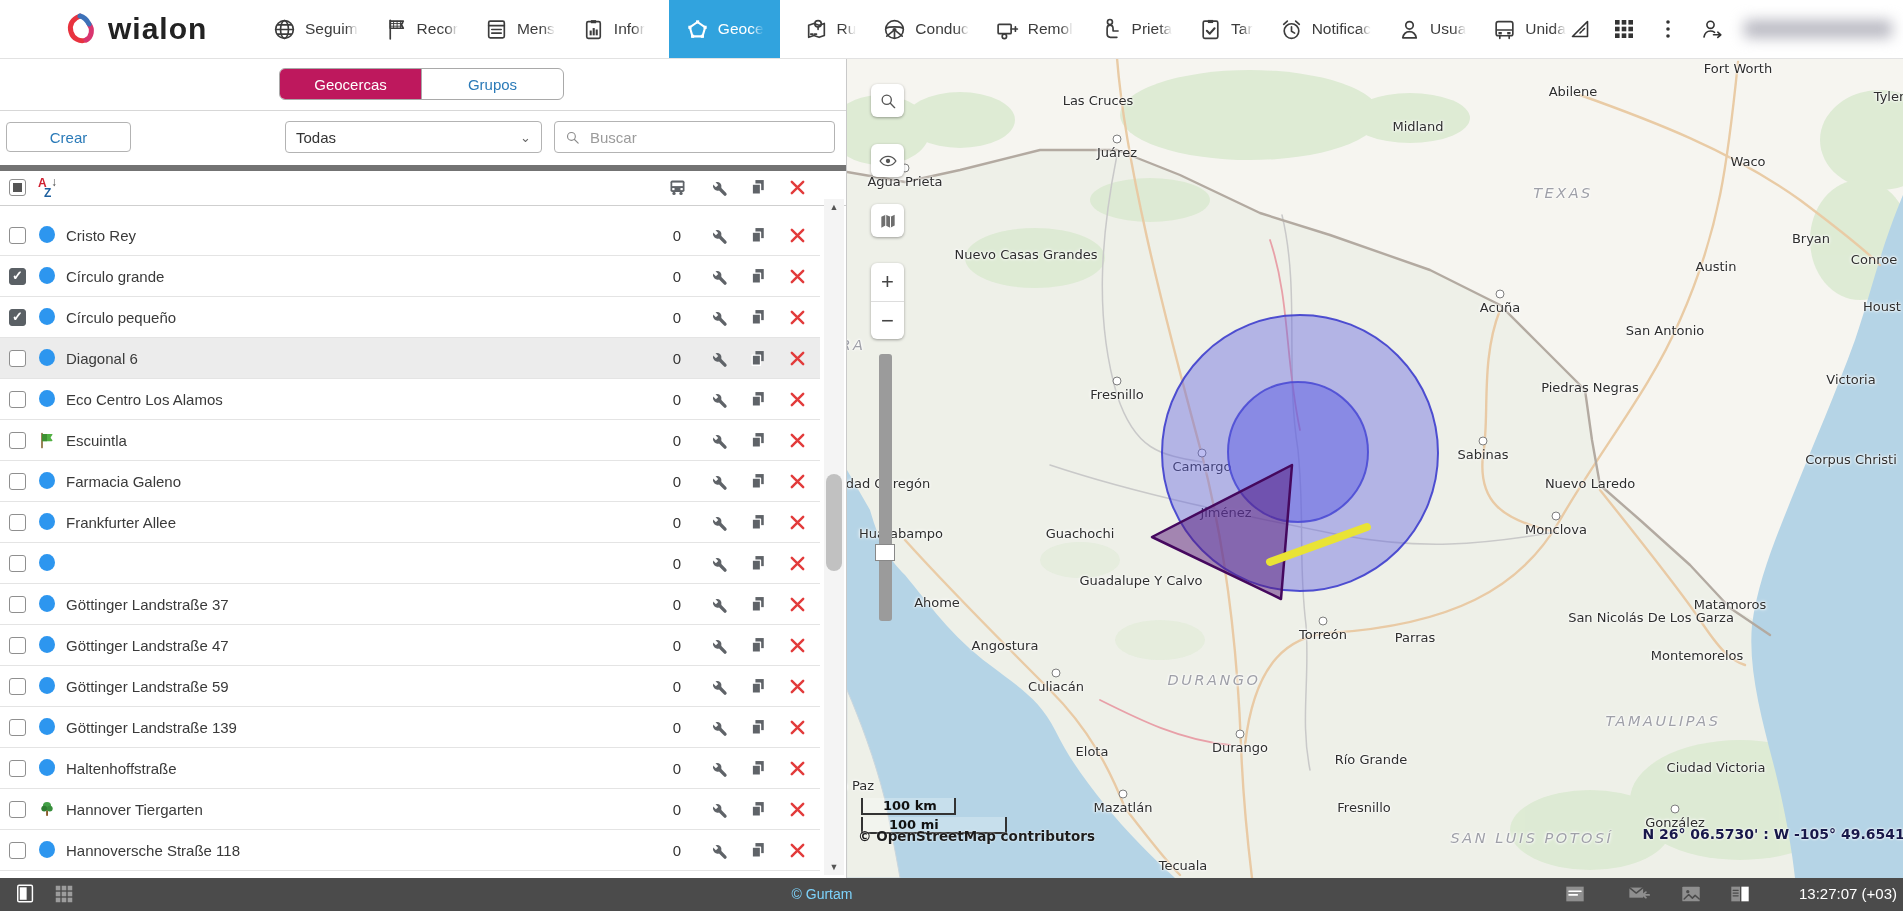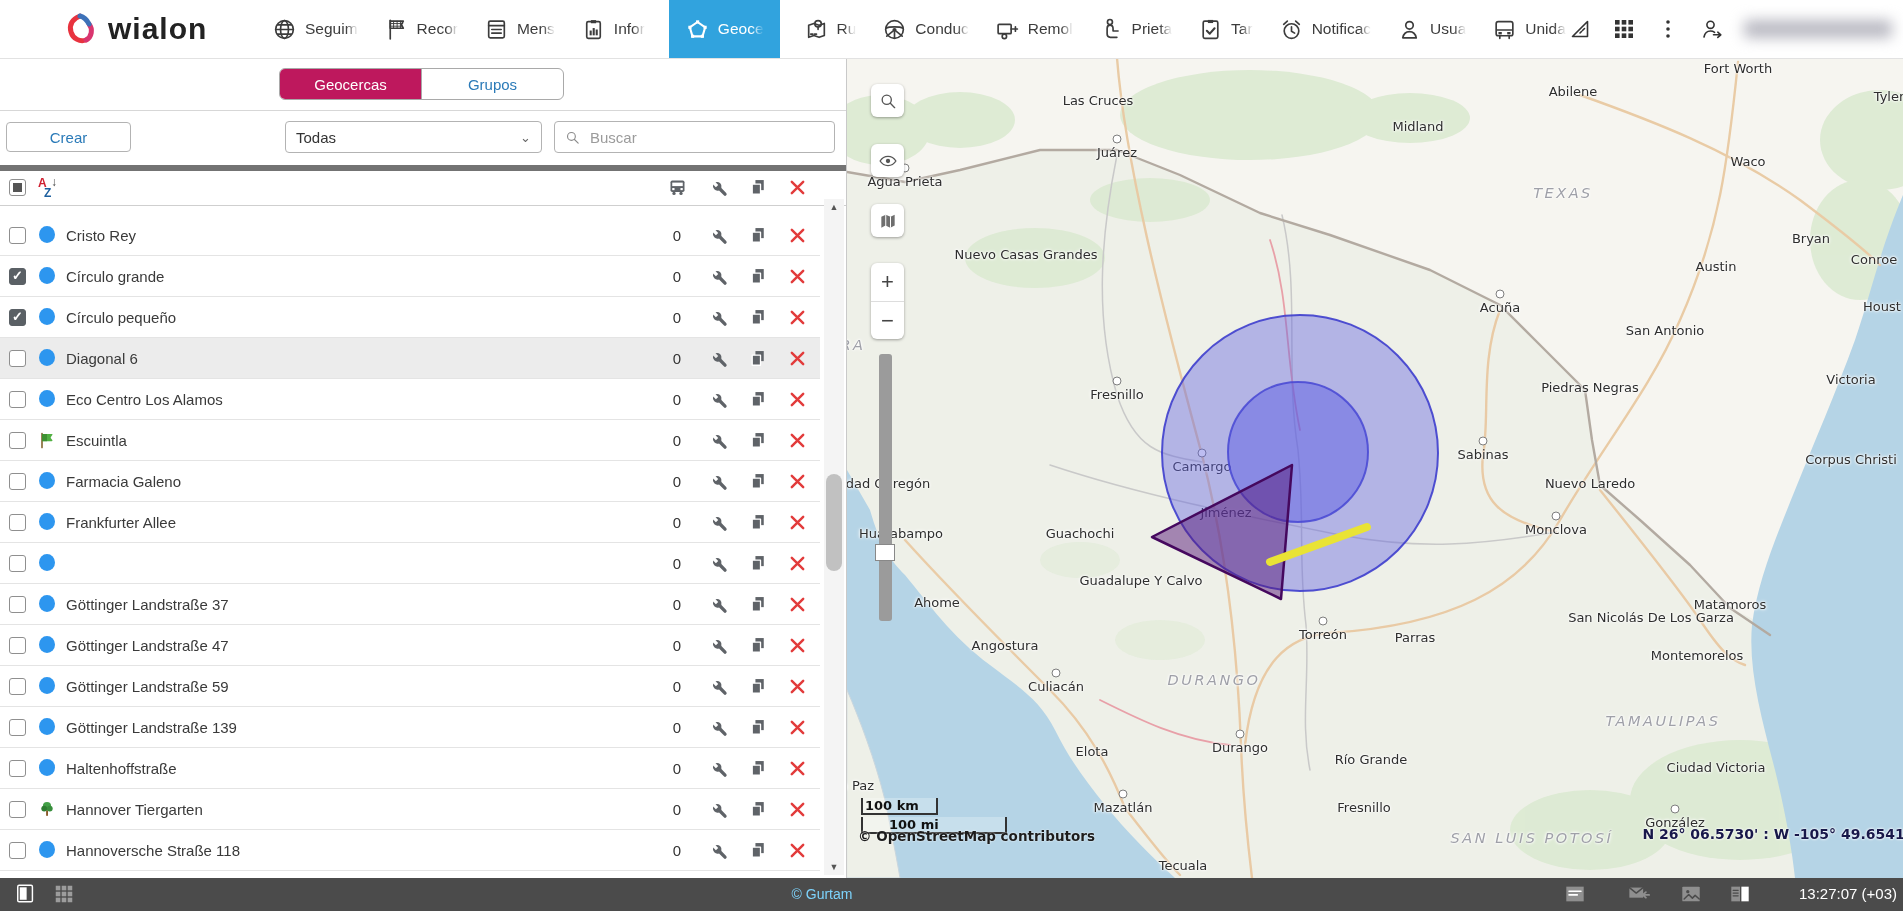--- a/index.html
+++ b/index.html
@@ -104,21 +104,21 @@
   .zoombox{position:absolute;left:24px;top:205px;width:33px;height:76px;background:#fff;border-radius:6px;
            box-shadow:0 1px 3px rgba(0,0,0,.35);z-index:5}
   .zoombtn{height:38px;display:flex;align-items:center;justify-content:center;font-size:22px;color:#444;cursor:pointer}
   .zoombtn + .zoombtn{border-top:1px solid #ddd}
   .zslider{position:absolute;left:32px;top:296px;width:13px;height:267px;background:#9b9b9b;
            border-radius:3px;z-index:5;cursor:pointer}
   .zhandle{position:absolute;left:-4px;top:190px;width:20px;height:17px;background:#fff;
            border:1px solid #888;box-sizing:border-box;cursor:grab}
   .scale{position:absolute;left:14px;top:740px;z-index:6;color:#111;
          font-family:"DejaVu Sans","Liberation Sans",sans-serif;font-weight:bold;font-size:13px}
-  .scale .km{width:71px;height:15px;border:2px solid #333;border-top:none;padding-left:2px;background:rgba(255,255,255,.25)}
+  .scale .km{width:71px;height:15px;border:2px solid #333;border-top:none;padding-left:20px;background:rgba(255,255,255,.25)}
   .scale .mi{width:116px;height:15px;border:2px solid #333;border-top:none;margin-top:2px;padding-left:26px;background:rgba(255,255,255,.25)}
   .attrib{position:absolute;left:11px;top:770px;z-index:6;font-weight:bold;font-size:13.5px;color:#1c1c1c;
           font-family:"DejaVu Sans","Liberation Sans",sans-serif;text-shadow:0 0 2px #fff}
   .coords{position:absolute;right:-6px;top:768px;z-index:6;font-weight:bold;font-size:14px;color:#18184a;
           white-space:nowrap;font-family:"DejaVu Sans","Liberation Sans",sans-serif;
           text-shadow:0 0 2px #fff,0 0 3px #fff}
 
   
   .statusbar{position:absolute;left:0;right:0;bottom:0;height:33px;background:#4b4b4b;z-index:50}
   .sb-ico{position:absolute;top:5px;width:24px;height:22px;cursor:pointer}

